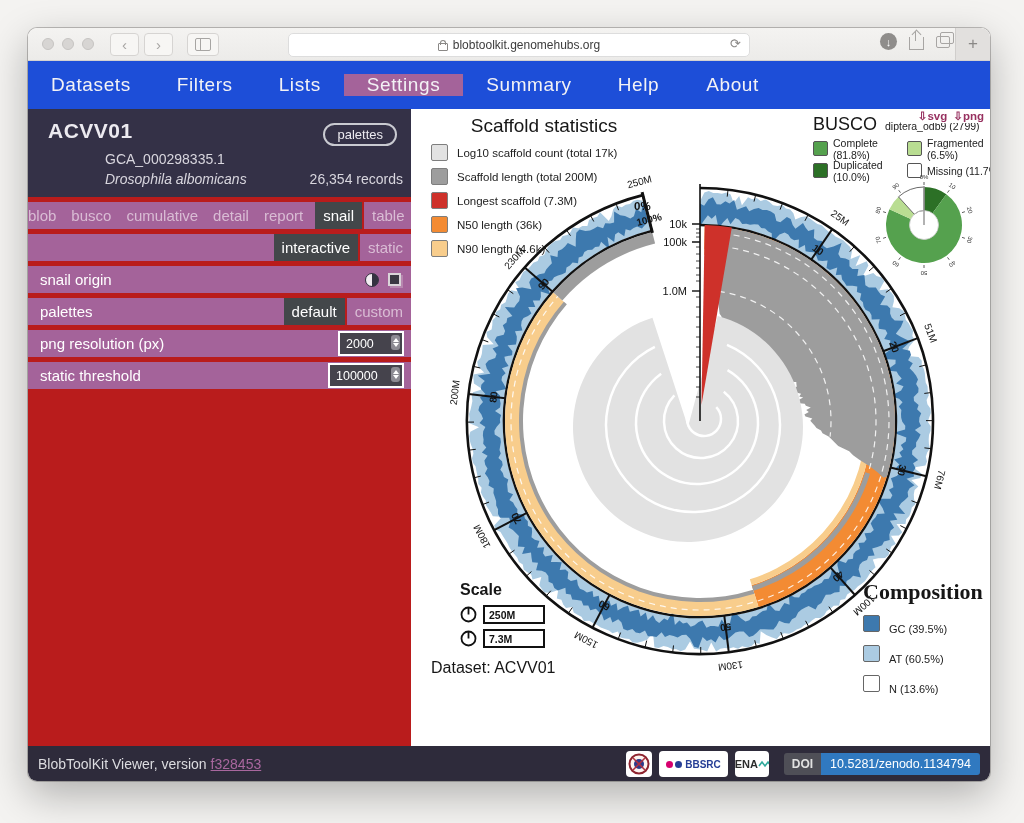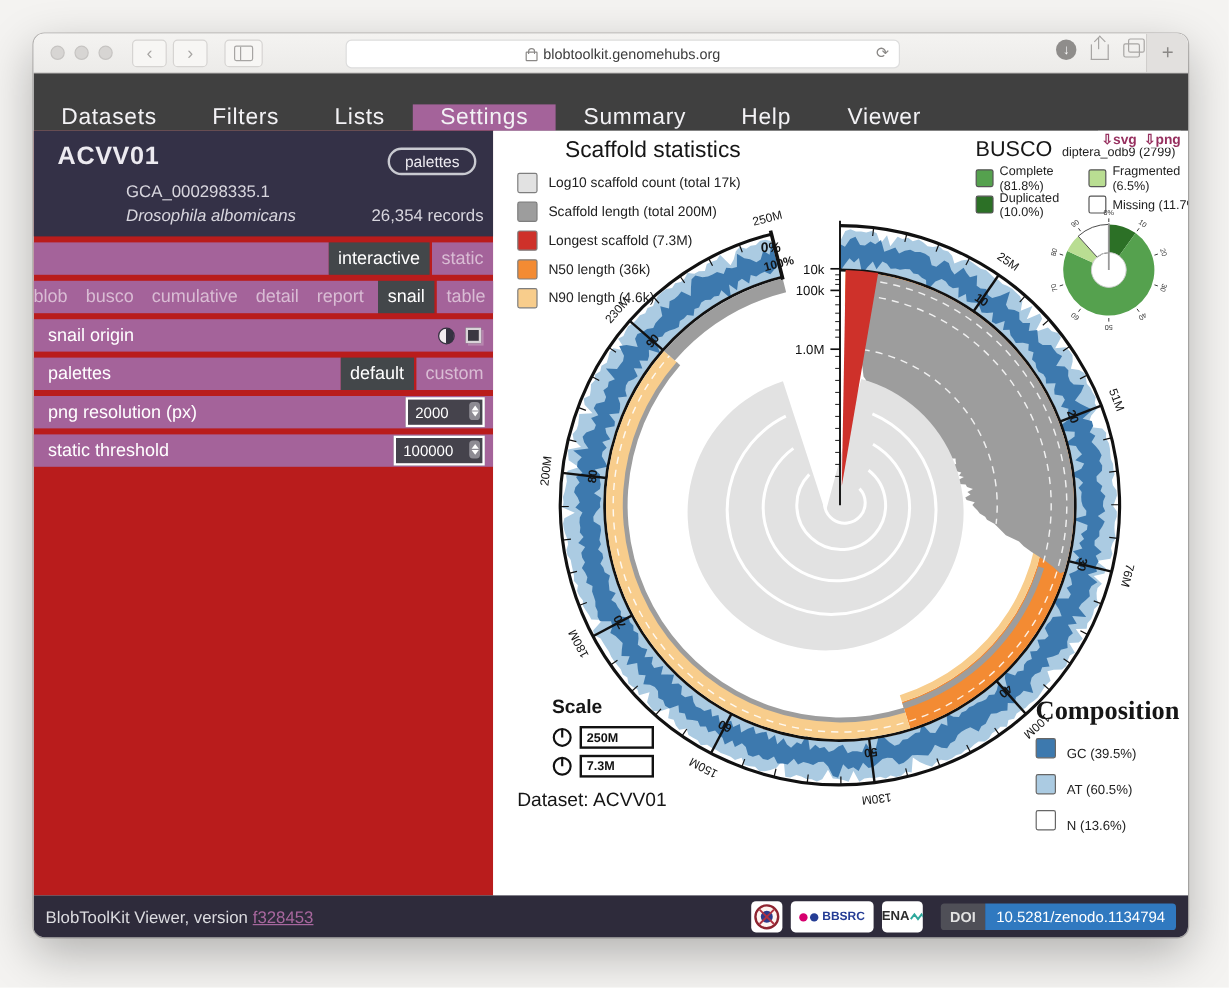--- a/index.html
+++ b/index.html
@@ -24,21 +24,21 @@
   .chromeright{position:absolute;right:40px;top:5px;display:flex;gap:12px;align-items:center;}
   .dlcircle{width:17px;height:17px;border-radius:50%;background:#8f8d8b;color:#fff;font-size:11px;display:flex;align-items:center;justify-content:center;font-weight:bold;}
   .sharebox{width:13px;height:12px;border:1.5px solid #a7a5a3;border-top:none;position:relative;margin-top:4px;}
   .sharebox::before{content:"";position:absolute;left:5px;top:-6px;height:10px;border-left:1.5px solid #a7a5a3;}
   .sharebox::after{content:"";position:absolute;left:2.5px;top:-6px;width:6px;height:6px;border-left:1.5px solid #a7a5a3;border-top:1.5px solid #a7a5a3;transform:rotate(45deg);}
   .tabsicon{width:12px;height:10px;border:1.5px solid #a7a5a3;border-radius:2px;position:relative;}
   .tabsicon::after{content:"";position:absolute;left:3px;top:-5px;width:12px;height:10px;border:1.5px solid #a7a5a3;border-radius:2px;background:transparent;}
   .plusstrip{position:absolute;right:0;top:0;width:34px;height:32px;background:#e2e0de;border-left:1px solid #d0cecc;
     display:flex;align-items:center;justify-content:center;color:#8a8886;font-size:17px;border-radius:0 9px 0 0;}
   
-  .navbar{height:48px;background:#404040;display:flex;align-items:flex-end;color:#f3f2f5;}
+  .navbar{height:48px;background:#1d4ed8;display:flex;align-items:center;color:#f3f2f5;}
   .nav-item{padding:0 23px;display:flex;align-items:center;font-size:19px;letter-spacing:.6px;cursor:pointer;}
   .nav-item.active{background:#a4639a;}
   .nav-sep{width:1px;background:#45425b;margin:0;}
   
   .content{display:flex;height:637px;}
   .sidebar{width:383px;background:#b91c1c;flex:none;position:relative;}
   .dcard{height:88px;background:#343147;position:relative;color:#eceaf0;}
   .dcard .dsid{position:absolute;left:20px;top:10px;font-size:21px;font-weight:bold;letter-spacing:.5px;}
   .details-btn{position:absolute;right:14px;top:14px;border:2px solid #c9cad1;border-radius:13px;padding:2px 12px;font-size:13px;color:#eceaf0;}
   .dcard .acc{position:absolute;left:77px;top:42px;font-size:14px;color:#d8d6de;}
@@ -129,52 +129,52 @@
   </div>
 
   <div class="navbar">
     <div class="nav-item">Datasets</div>
     <div class="nav-item">Filters</div>
     <div class="nav-item">Lists</div>
     <div class="nav-item active">Settings</div>
     <div class="nav-item">Summary</div>
     <div class="nav-item">Help</div>
     <div class="nav-sep"></div>
-    <div class="nav-item">Viewer</div>
+    <div class="nav-item">About</div>
     <div class="nav-sep"></div>
   </div>
 
   <div class="content">
     <div class="sidebar">
       <div class="dcard">
         <div class="dsid">ACVV01</div>
         <div class="details-btn">palettes</div>
         <div class="acc">GCA_000298335.1</div>
         <div class="spp">Drosophila albomicans</div>
         <div class="recs">26,354 records</div>
       </div>
 
       <div class="srow">
-        <div class="purp fill"></div>
-        <div class="chip sel">interactive</div>
-        <div class="chip unsel">static</div>
-      </div>
-
-      <div class="srow">
         <div class="purp" style="flex:1;">
           <div class="viewopts">
             <span>blob</span>
             <span>busco</span>
             <span>cumulative</span>
             <span>detail</span>
             <span>report</span>
           </div>
         </div>
         <div class="chip sel">snail</div>
         <div class="chip unsel">table</div>
+      </div>
+
+      <div class="srow">
+        <div class="purp fill"></div>
+        <div class="chip sel">interactive</div>
+        <div class="chip unsel">static</div>
       </div>
 
       <div class="srow">
         <div class="purp" style="flex:1;">
           <span class="fill">snail origin</span>
           <div class="rowicons">
             <span class="halfcircle"></span>
             <span class="sqicon"></span>
           </div>
         </div>

